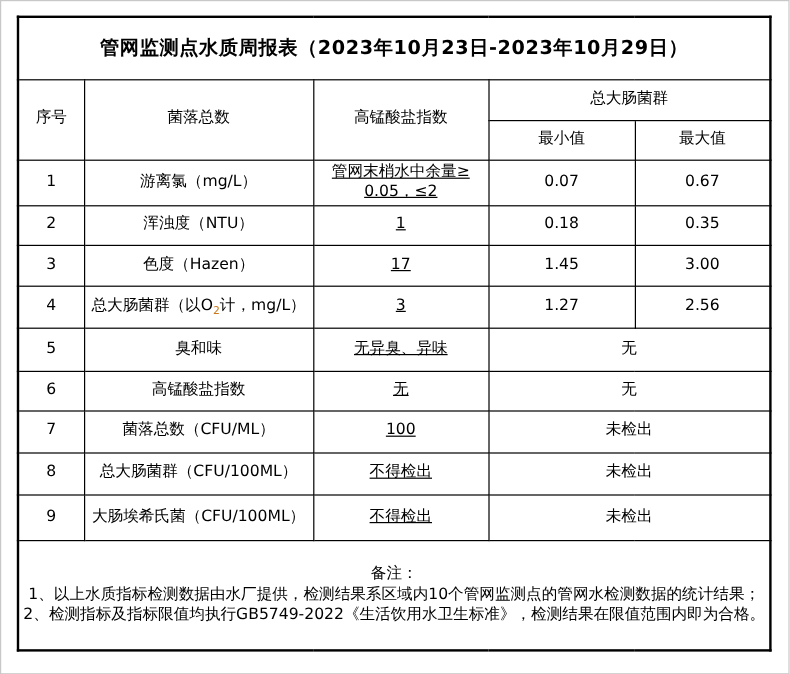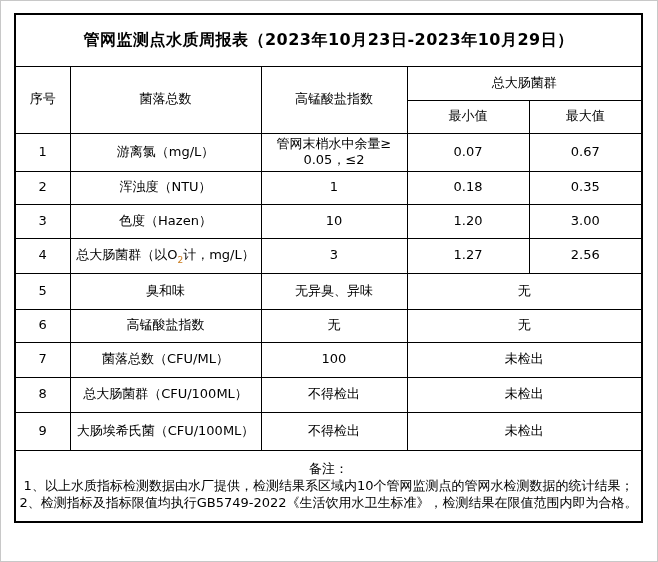--- a/index.html
+++ b/index.html
@@ -40,22 +40,22 @@
   tr.header-row-2 { height: 33px; }
   tr.r1 { height: 38px; }
   tr.r2 { height: 33px; }
   tr.r3 { height: 34px; }
   tr.r4 { height: 35px; }
   tr.r5 { height: 36px; }
   tr.r6 { height: 33px; }
   tr.r7 { height: 35px; }
   tr.r8 { height: 35px; }
   tr.r9 { height: 38px; }
-  tr.notes-row { height: 72px; }
-  td.limit-cell { white-space: pre-line; }
+  tr.notes-row { height: 92px; }
+  td.limit-cell { white-space: pre-line; text-decoration: underline; }
   sub.o2-sub { font-size: 9px; color: #c87818; line-height: 0; }
   td.notes-cell {
     text-align: left;
     vertical-align: top;
     padding: 5px 4px;
   }
   td.notes-cell div { line-height: 17px; }
 </style>
 </head>
 <body>
@@ -95,22 +95,22 @@
       <tr class="r2">
         <td>2</td>
         <td>浑浊度（NTU）</td>
         <td class="limit-cell">1</td>
         <td>0.18</td>
         <td>0.35</td>
       </tr>
       <tr class="r3">
         <td>3</td>
         <td>色度（Hazen）</td>
-        <td class="limit-cell">10</td>
-        <td>1.20</td>
+        <td class="limit-cell">17</td>
+        <td>1.45</td>
         <td>3.00</td>
       </tr>
       <tr class="r4">
         <td>4</td>
         <td><span>总大肠菌群（以O</span><sub class="o2-sub">2</sub><span>计，mg/L）</span></td>
         <td class="limit-cell">3</td>
         <td>1.27</td>
         <td>2.56</td>
       </tr>
       <tr class="r5">

